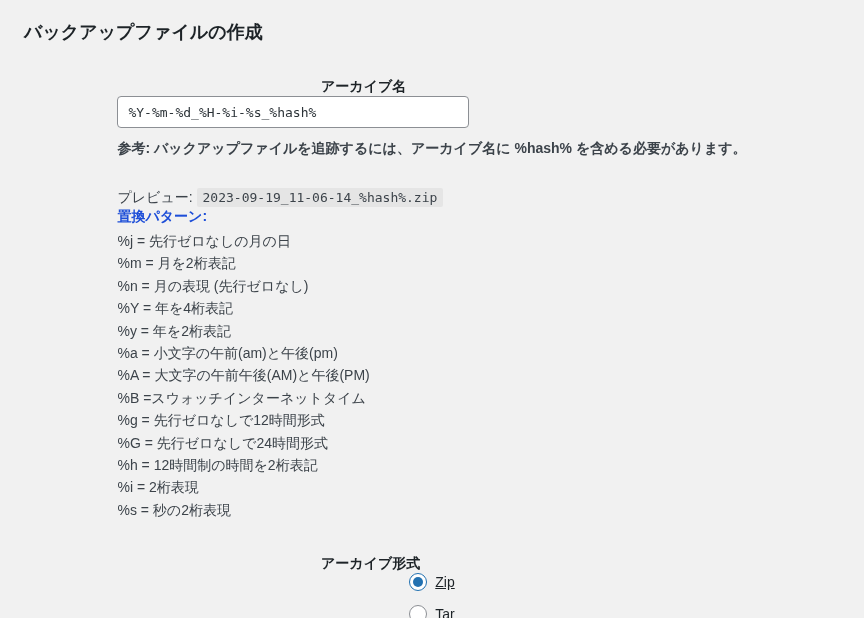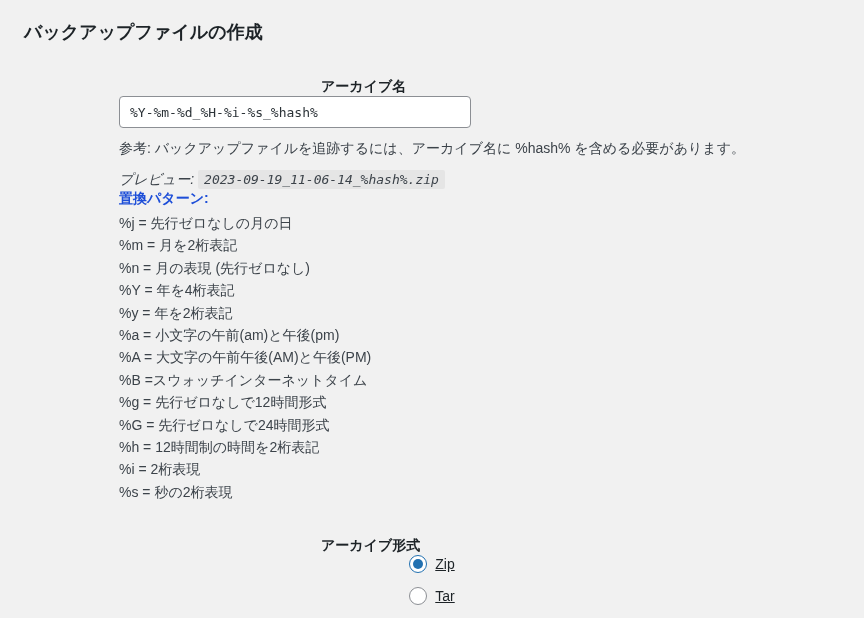--- a/index.html
+++ b/index.html
@@ -44,26 +44,26 @@
       border: 1px solid #8c8f94;
       border-radius: 4px;
       background: #fff;
       color: #2c3338;
       height: 32px;
     }
     .help-line {
       margin-top: 10px;
       color: #3c434a;
       line-height: 1.5;
+      font-weight: bold;
     }
     .preview-line {
-      margin-top: 10px;
+      margin-top: 28px;
       color: #3c434a;
       line-height: 1.5;
-      font-style: italic;
     }
     .mono-highlight {
       font-family: Consolas, Monaco, monospace;
       font-size: 13px;
       background: #e5e5e5;
       padding: 2px 6px;
       border-radius: 2px;
       color: #3c434a;
     }
     .pattern-title {

